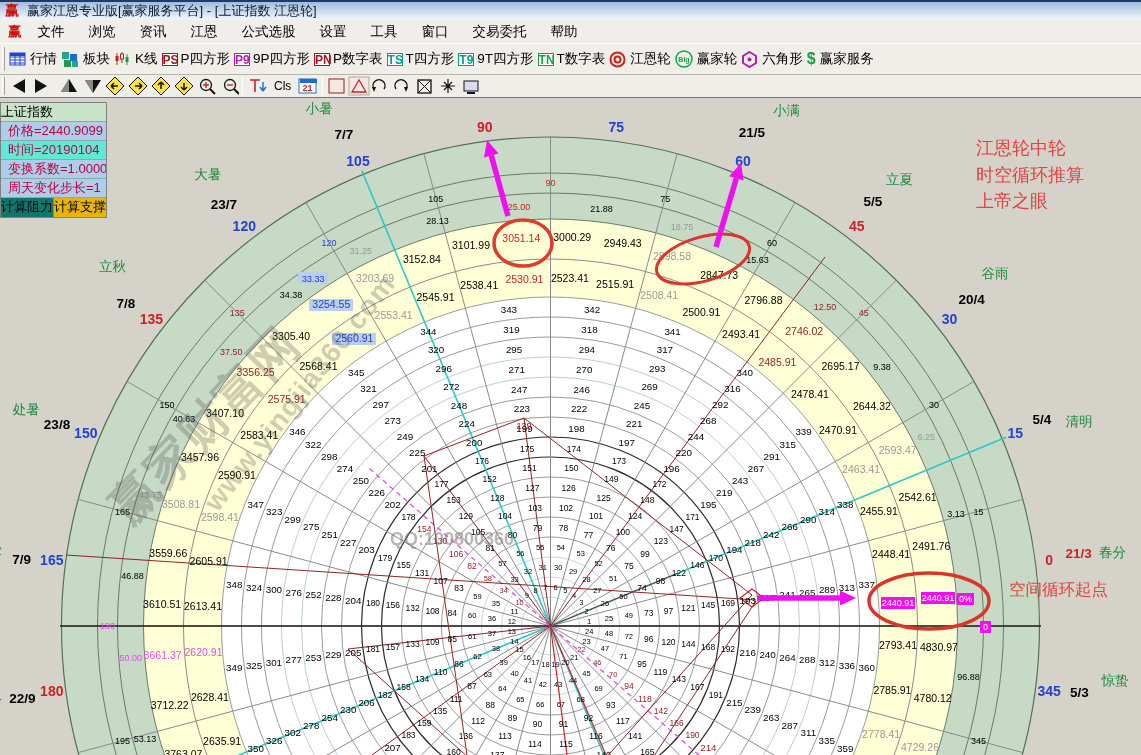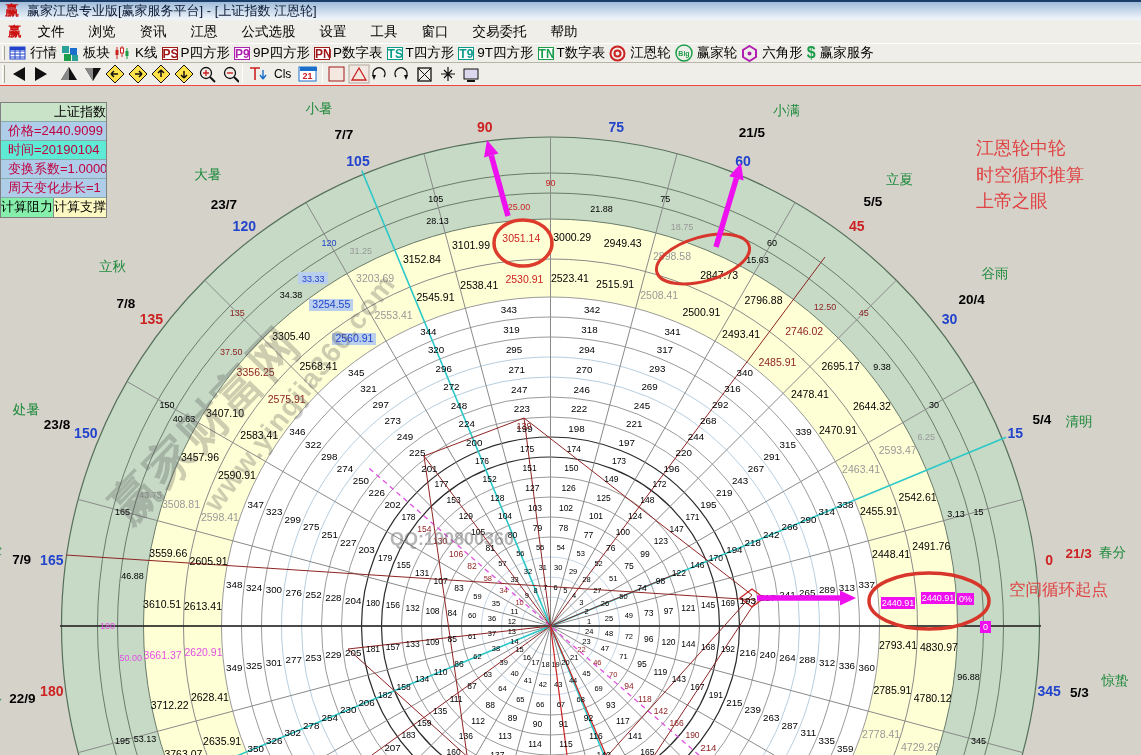--- a/index.html
+++ b/index.html
@@ -1,19 +1,19 @@
 <!DOCTYPE html>
 <html><head><meta charset="utf-8"><style>
 *{margin:0;padding:0;box-sizing:border-box}
 body{width:1141px;height:755px;overflow:hidden;font-family:"Liberation Sans",sans-serif;background:#d5d2ca;position:relative}
 .titlebar{height:20px;background:linear-gradient(#a0bcda,#eef3fa 92%);border-top:2px solid #1b3d69;display:flex;align-items:center;font-size:13px;color:#0a1a33}
 .titlebar .logo{color:#cc1111;font-weight:bold;font-size:14px;margin:0 8px 0 5px}
 .menubar{height:23px;background:#f0eee8;display:flex;align-items:center;font-size:13.5px;color:#000}
 .menubar .mi{padding:2px 4px;margin:8px}
-.toolbar1{height:20px;background:#f0eee8;display:flex;align-items:center;font-size:13.5px;border-top:1px solid #fff;border-bottom:1px solid #b8b4a8}
+.toolbar1{height:32px;background:#f0eee8;display:flex;align-items:center;font-size:13.5px;border-top:1px solid #fff;border-bottom:1px solid #b8b4a8}
 .toolbar2{height:23px;background:#f0eee8;display:flex;align-items:center;font-size:12px;border-bottom:1px solid #ef4444}
 .grip{width:3px;height:80%;border-left:1px solid #fff;border-right:1px solid #a8a494;margin:0 4px 0 2px}
 .badge{display:inline-block;width:16px;height:13px;border:1px solid;font-size:12px;font-weight:bold;text-align:center;line-height:12px;background:#fff;margin-right:3px}
 .t1item{display:flex;align-items:center;margin-right:4px;white-space:nowrap;font-size:13.5px}
 .sep2{width:1px;height:18px;background:#a8a494;border-right:1px solid #fff;margin:0 3px}
 .panel{position:absolute;left:0;top:102px;width:107px;z-index:20;font-size:13px;border:1px solid #808080;background:#fff}
 .prow{height:19px;line-height:18px;padding-left:7px;border-bottom:1px solid #8aa;overflow:hidden;white-space:nowrap}
 </style></head>
 <body>
 <div class="titlebar">
@@ -135,28 +135,28 @@
 <path d="M80,13 A6,6 0 1,0 70,13" fill="none" stroke="#111" stroke-width="1.4"></path>
       <polygon points="78,11 82,11 80,16" fill="#111"></polygon>
 <rect x="92" y="4" width="13" height="13" fill="none" stroke="#111" stroke-width="1.3"></rect>
       <path d="M92,4 L105,17 M105,4 L92,17" stroke="#111"></path>
 <path d="M118,6 L126,14 M126,6 L118,14 M115,10 H129 M122,3 V17" stroke="#111" stroke-width="1.2"></path>
 <rect x="138" y="5" width="14" height="10" fill="#dcd8ee" stroke="#111"></rect>
       <line x1="141" y1="17" x2="149" y2="17" stroke="#111" stroke-width="2"></line>
 </svg>
 </div>
 <div class="panel">
-<div class="prow" style="background:#c9e3c9;text-align:right;padding-left:0">上证指数</div>
+<div class="prow" style="background:#c9e3c9;text-align:left;padding-left:0">上证指数</div>
 <div class="prow" style="background:#aecde9;color:#c00040">价格=2440.9099</div>
 <div class="prow" style="background:#5eead4;color:#c00040">时间=20190104</div>
 <div class="prow" style="background:#aecde9;color:#c00040">变换系数=1.00000</div>
 <div class="prow" style="background:#aecde9;color:#c00040">周天变化步长=1</div>
 <div style="display:flex;height:19px;line-height:18px">
-<div style="width:53px;background:#86efac;text-align:center;border-right:1px solid #888">计算阻力</div>
-<div style="width:52px;background:#fef9c3;text-align:center">计算支撑</div>
+<div style="width:53px;background:#0f766e;text-align:center;border-right:1px solid #888">计算阻力</div>
+<div style="width:52px;background:#eab308;text-align:center">计算支撑</div>
 </div>
 </div>
 <svg width="1141" height="654" viewBox="0 101 1141 654" style="position:absolute;left:0;top:101px" font-family="&quot;Liberation Sans&quot;,sans-serif">
     <circle cx="550.5" cy="626.0" r="489" fill="#c6dac6" stroke="#55705a" stroke-width="1.2"></circle>
     <circle cx="550.5" cy="626.0" r="407" fill="#ffffd6"></circle>
     <circle cx="550.5" cy="626.0" r="329" fill="#ffffff"></circle>
     <circle cx="550.5" cy="626.0" r="29" fill="none" stroke="#bdd0e2" stroke-width="0.9"></circle>
     <circle cx="550.5" cy="626.0" r="49" fill="none" stroke="#bdd0e2" stroke-width="0.9"></circle>
     <circle cx="550.5" cy="626.0" r="69" fill="none" stroke="#bdd0e2" stroke-width="0.9"></circle>
     <circle cx="550.5" cy="626.0" r="89" fill="none" stroke="#9a9a9a" stroke-width="1.0"></circle>

